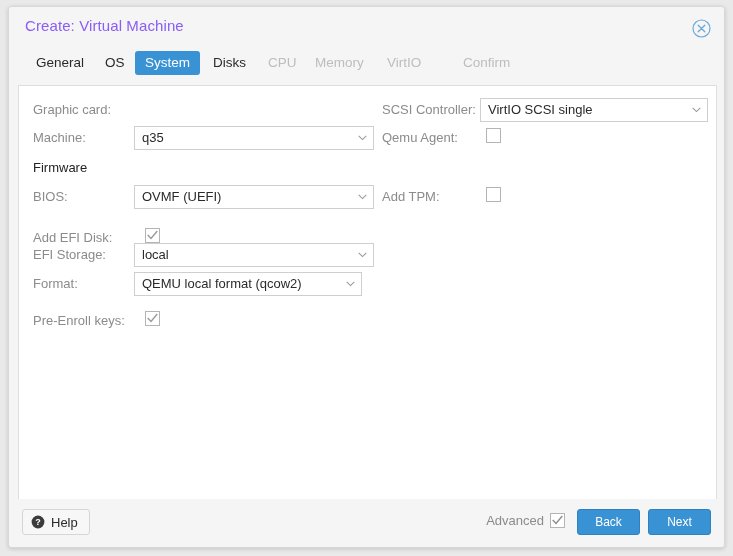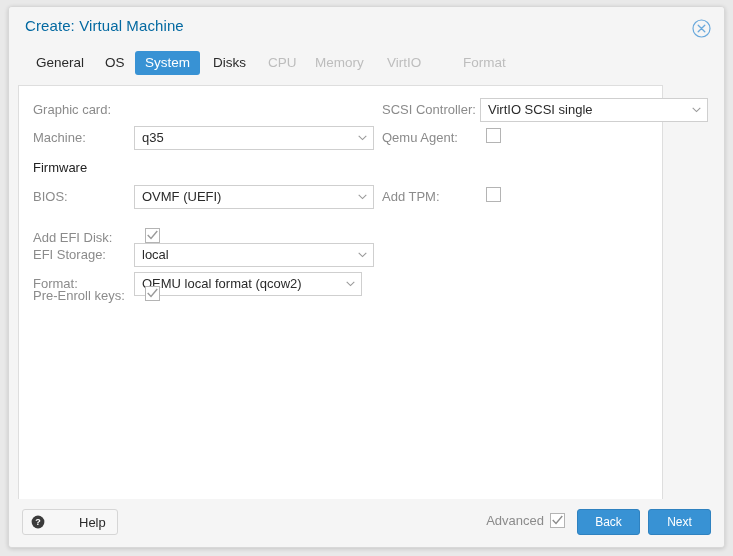--- a/index.html
+++ b/index.html
@@ -36,21 +36,21 @@
     left: 0; top: 0;
     width: 100%;
     height: 40px;
     background: #f5f5f5;
   }
   .title-text {
     position: absolute;
     left: 16px;
     top: 10px;
     font-size: 15px;
-    color: #0369a1;
+    color: #8b5cf6;
     letter-spacing: 0.1px;
     white-space: nowrap;
   }
   .close-btn {
     position: absolute;
     right: 13px;
     top: 12px;
     width: 19px;
     height: 19px;
     cursor: pointer;
@@ -85,21 +85,21 @@
   .tab.disabled {
     color: #bdbdbd;
     cursor: default;
   }
 
   
   .content {
     position: absolute;
     left: 9px;
     top: 78px;
-    width: 645px;
+    width: 699px;
     height: 428px;
     background: #ffffff;
     border: 1px solid #dedede;
     box-sizing: border-box;
   }
 
   .col {
     position: absolute;
     top: 0;
     width: 349px;
@@ -216,21 +216,20 @@
   }
   .help-btn .qicon {
     width: 14px;
     height: 14px;
     display: block;
   }
   .help-btn .htext {
     font-size: 13px;
     color: #2a2a2a;
     line-height: 1;
-    margin-left: 28px;
   }
 
   .advanced-wrap {
     position: absolute;
     right: 159px;
     top: 14px;
     display: flex;
     align-items: center;
     gap: 6px;
   }
@@ -283,21 +282,21 @@
   </div>
 
   <div class="tabbar">
     <div class="tab" style="left:17px;">General</div>
     <div class="tab" style="left:86px;">OS</div>
     <div class="tab active" style="left:126px;">System</div>
     <div class="tab" style="left:194px;">Disks</div>
     <div class="tab disabled" style="left:249px;">CPU</div>
     <div class="tab disabled" style="left:296px;">Memory</div>
     <div class="tab disabled" style="left:368px;">VirtIO</div>
-    <div class="tab disabled" style="left:444px;">Format</div>
+    <div class="tab disabled" style="left:444px;">Confirm</div>
   </div>
 
   <div class="content">
 
     <div class="col col-left">
 
       <div class="row" style="top:10px;">
         <div class="label">Graphic card:</div>
       </div>
 
@@ -355,21 +354,21 @@
         <div class="select w-narrow">
           <div class="val">QEMU local format (qcow2)</div>
           <span class="chev">
             <svg width="9" height="6" viewBox="0 0 9 6">
                 <path d="M0.7 0.9 L4.5 4.6 L8.3 0.9" fill="none" stroke="#9a9a9a" stroke-width="1.1"></path>
               </svg>
           </span>
         </div>
       </div>
 
-      <div class="row" style="top:196px;">
+      <div class="row" style="top:221px;">
         <div class="label">Pre-Enroll keys:</div>
         <div class="checkbox left-col">
           <svg width="13" height="13" viewBox="0 0 13 13">
               <path d="M2.2 6.6 L5 9.4 L10.8 2.6" fill="none" stroke="#9a9a9a" stroke-width="1.4" stroke-linecap="square"></path>
             </svg>
         </div>
       </div>
 
     </div>
 

